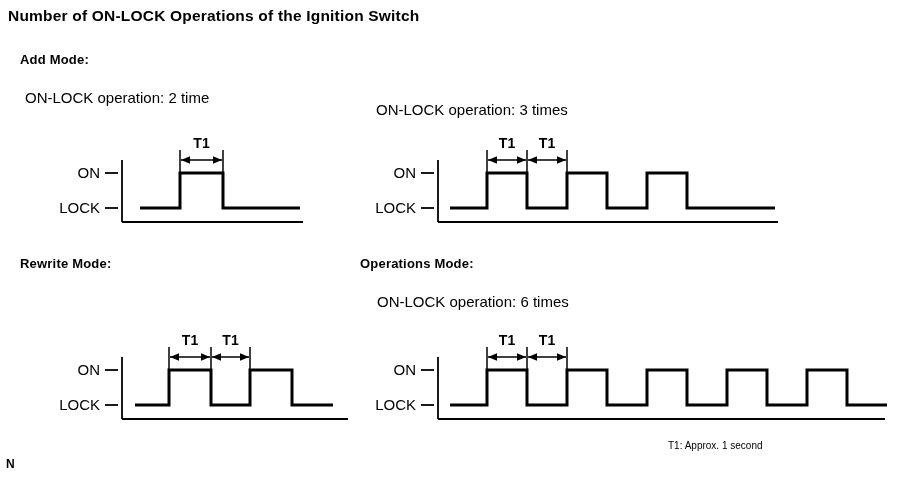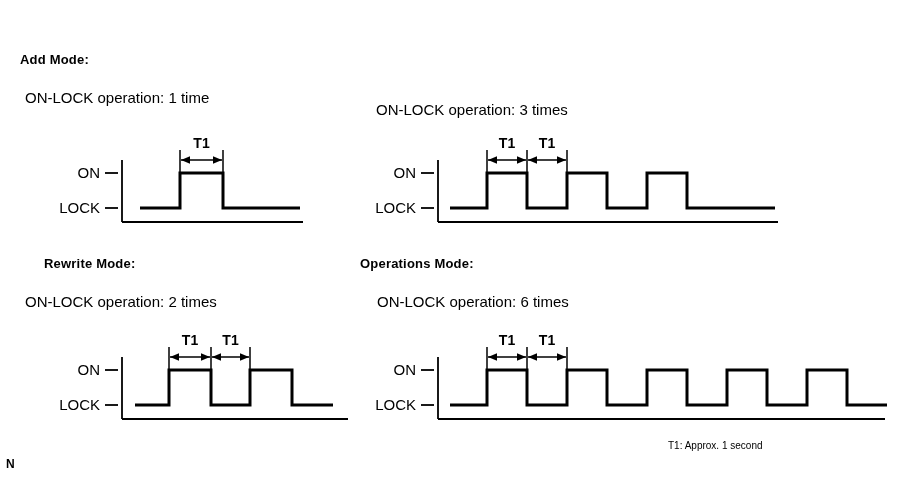--- a/index.html
+++ b/index.html
@@ -8,39 +8,39 @@
     font-family:"Liberation Sans", sans-serif;color:#000;overflow:hidden;
   }
   .title{
     position:absolute;left:8px;top:7px;
     font-size:15.5px;font-weight:bold;letter-spacing:.2px;
   }
   .mode-heading{position:absolute;font-size:13px;font-weight:bold;letter-spacing:.2px;}
   .mode-operation{position:absolute;font-size:15px;font-weight:normal;}
   .h-add{left:20px;top:52px;}      .op-add{left:25px;top:89px;}
   .h-conf{left:360px;top:52px;}    .op-conf{left:376px;top:101px;}
-  .h-rewrite{left:20px;top:256px;margin-left:24px;} .op-rewrite{left:25px;top:293px;}
+  .h-rewrite{left:20px;top:256px;} .op-rewrite{left:25px;top:293px;}
   .h-prohib{left:360px;top:256px;} .op-prohib{left:377px;top:293px;}
   svg.waveform{position:absolute;overflow:visible;}
   .footer-note{position:absolute;left:668px;top:440px;font-size:10px;}
   .page-marker{position:absolute;left:6px;top:457px;font-size:12px;font-weight:bold;}
 </style>
 </head>
 <body>
 
 <div class="page">
 
+  <div class="title">Number of ON-LOCK Operations of the Ignition Switch</div>
 
   <div class="mode-heading h-add">Add Mode:</div>
-  <div class="mode-operation op-add">ON-LOCK operation: 1 time</div>
+  <div class="mode-operation op-add">ON-LOCK operation: 2 time</div>
 
   <div class="mode-operation op-conf">ON-LOCK operation: 3 times</div>
 
   <div class="mode-heading h-rewrite">Rewrite Mode:</div>
-  <div class="mode-operation op-rewrite">ON-LOCK operation: 2 times</div>
 
   <div class="mode-heading h-prohib">Operations Mode:</div>
   <div class="mode-operation op-prohib">ON-LOCK operation: 6 times</div>
 
   <svg class="waveform" width="260" height="100" viewBox="0 0 260 100" style="left: 60px; top: 130px;">
       <line x1="62" y1="30" x2="62" y2="92" stroke="#000000" stroke-width="1.8"></line>
       <line x1="62" y1="92" x2="243" y2="92" stroke="#000000" stroke-width="1.8"></line>
       <line x1="45" y1="43" x2="58" y2="43" stroke="#000000" stroke-width="1.8"></line>
       <line x1="45" y1="78" x2="58" y2="78" stroke="#000000" stroke-width="1.8"></line>
       <text x="40" y="48" fill="#000000" font-size="15" font-weight="normal" text-anchor="end">ON</text>

